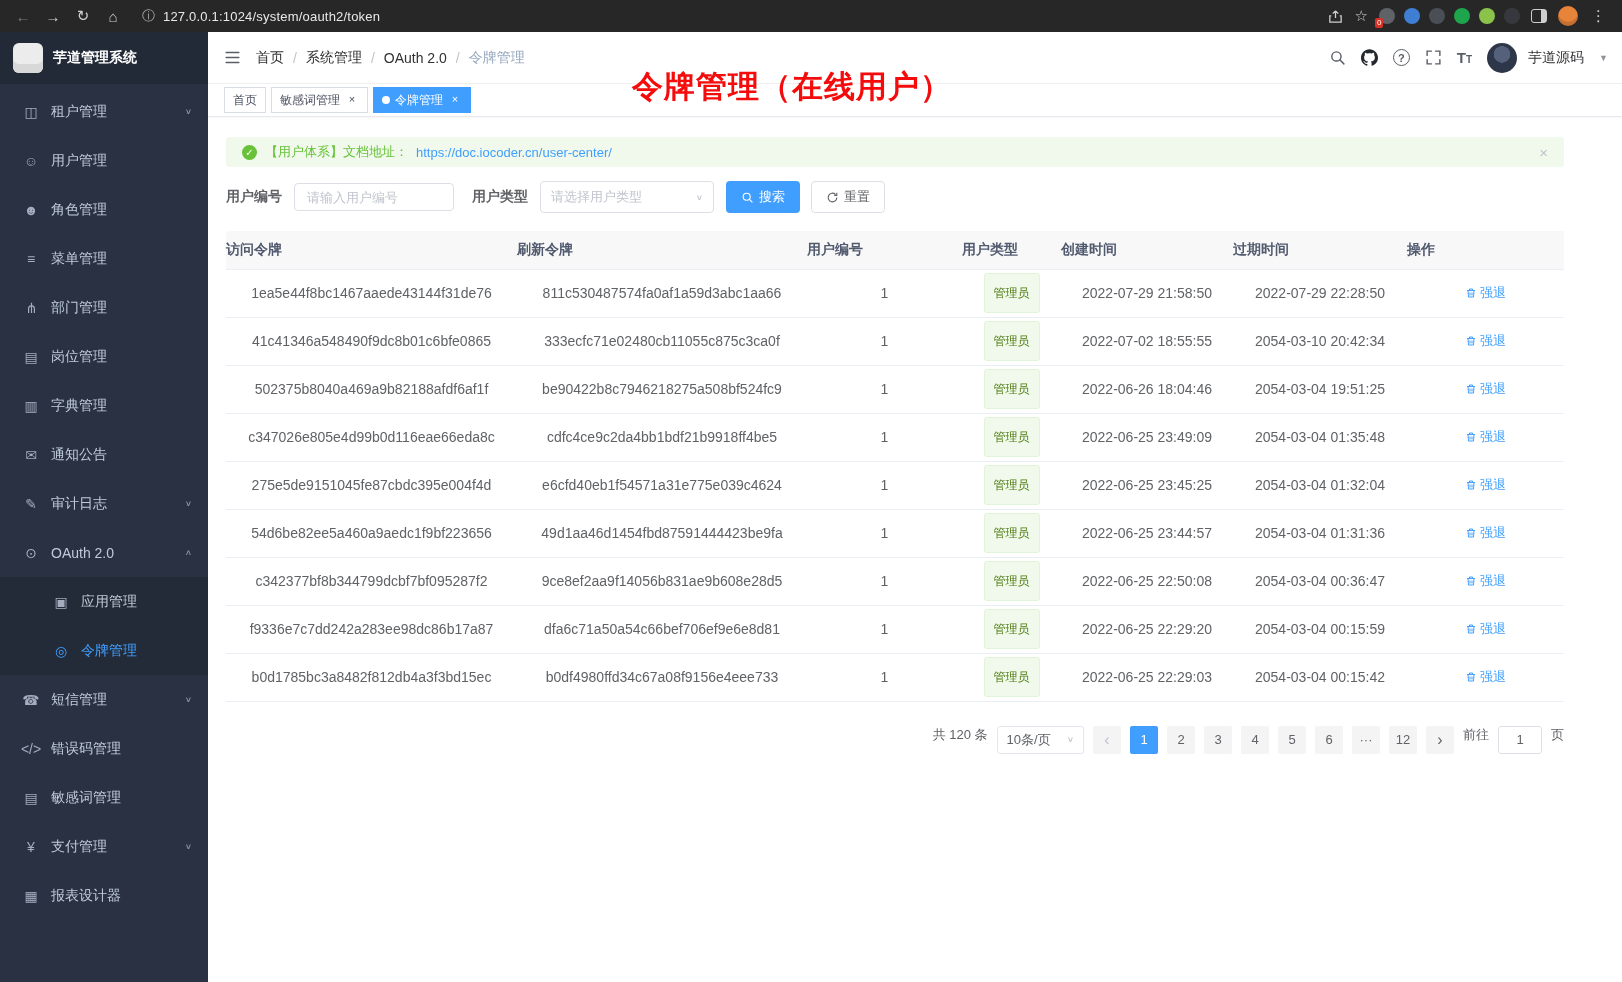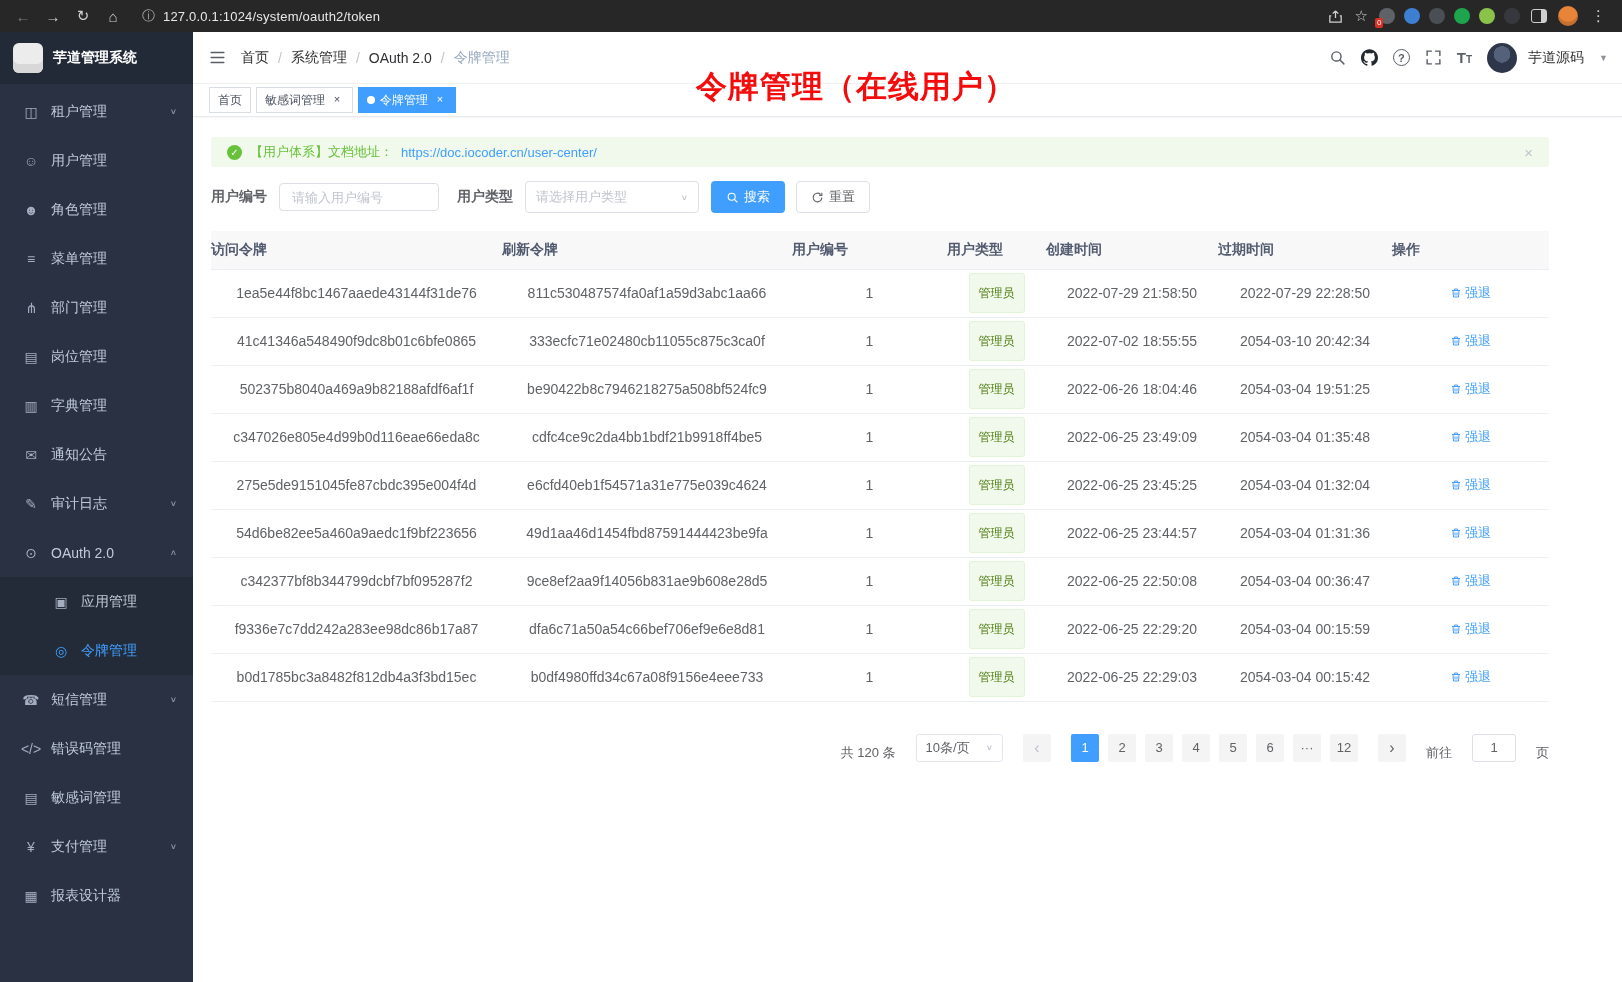--- a/index.html
+++ b/index.html
@@ -34,21 +34,21 @@
   .sidebar-toggle-icon::after { content: ""; position: absolute; top: 0; right: 0; width: 5px; height: 100%;
     background: #cfcfcf; }
   .profile-avatar { width: 20px; height: 20px; border-radius: 50%; cursor: pointer;
     box-shadow: inset 0 -4px 0 rgba(0,0,0,.15); }
   .kebab { font-size: 15px; color: #cfcfcf; cursor: pointer; padding: 0 2px; }
 
   
   .app { display: flex; height: 950px; }
 
   
-  .sidebar { width: 193px; background: #2a3142; flex: none; display: flex; flex-direction: column; }
+  .sidebar { width: 208px; background: #2a3142; flex: none; display: flex; flex-direction: column; }
   .logo { height: 52px; background: #232a37; display: flex; align-items: center; padding-left: 13px; gap: 10px; flex: none; }
   .logo-img { width: 30px; height: 30px; border-radius: 6px; background: #ececec;
     box-shadow: inset 0 -9px 0 #d8d8d8; flex: none; }
   .logo-title { color: #fff; font-size: 14px; font-weight: bold; white-space: nowrap; }
   .menu { flex: 1; overflow: hidden; padding-top: 3px; }
   .menu-item { height: 49px; display: flex; align-items: center; padding: 0 16px 0 20px;
     color: #bfcbd9; font-size: 14px; cursor: pointer; white-space: nowrap; }
   .menu-item .mi-icon { width: 22px; margin-right: 9px; font-size: 14px; text-align: center; color: #a3adbf; flex: none; }
   .menu-item .mi-label { flex: 1; }
   .menu-item .mi-arrow { font-size: 10px; color: #8f98a8; transform: scaleY(.8); }
@@ -127,35 +127,35 @@
     font-size: 14px; color: #606266; }
   .table th { height: 38px; background: #f8f8f9; color: #515a6e; font-weight: bold;
     border-bottom: 1px solid #ebeef5; text-align: left; }
   .table td { height: 48px; text-align: center; border-bottom: 1px solid #ebeef5; }
   .tag-success { display: inline-block; padding: 10px 9px; line-height: 18px; font-size: 12px;
     color: #4d7c0f; background: #f0f9eb; border: 1px solid #e1f3d8; border-radius: 3px; }
   .action-link { color: #409eff; font-size: 13px; display: inline-flex; align-items: center;
     gap: 3px; cursor: pointer; text-decoration: none; }
   .action-link svg { width: 12px; height: 12px; display: block; stroke: #409eff; fill: none; stroke-width: 2; }
 
-  .pagination { margin-top: 32px; width: 1338px; display: flex; justify-content: flex-end;
-    align-items: flex-end; gap: 20px; font-size: 13px; color: #606266; }
+  .pagination { margin-top: 24px; width: 1338px; display: flex; justify-content: flex-end;
+    align-items: flex-start; gap: 9px; font-size: 13px; color: #606266; }
   .page-size { height: 28px; border: 1px solid #e4e7ed; border-radius: 3px; padding: 0 9px;
     display: flex; align-items: center; gap: 16px; cursor: pointer; }
   .pages { display: flex; gap: 9px; }
   .page-btn { min-width: 28px; height: 28px; border: none; border-radius: 2px; background: #f4f4f5;
     color: #606266; font-size: 13px; display: flex; align-items: center; justify-content: center;
     cursor: pointer; font-family: inherit; padding: 0 4px; }
   .page-btn.active { background: #409eff; color: #fff; }
   .page-btn.nav { font-size: 16px; }
   .page-btn.nav.disabled { color: #c0c4cc; cursor: default; }
   .goto-input { width: 44px; height: 28px; border: 1px solid #dcdfe6; border-radius: 3px;
     text-align: center; font-size: 13px; color: #606266; outline: none; }
 
-  .annotation { position: absolute; left: 696px; top: 66px; font-size: 31px; font-weight: bold;
+  .annotation { position: absolute; left: 632px; top: 66px; font-size: 31px; font-weight: bold;
     color: #f40b0b; z-index: 50; letter-spacing: 1px; pointer-events: none; }
 </style>
 </head>
 <body>
 
 <div class="screen">
 
   <div class="browser-bar">
     <span class="bicon dim">←</span>
     <span class="bicon">→</span>

